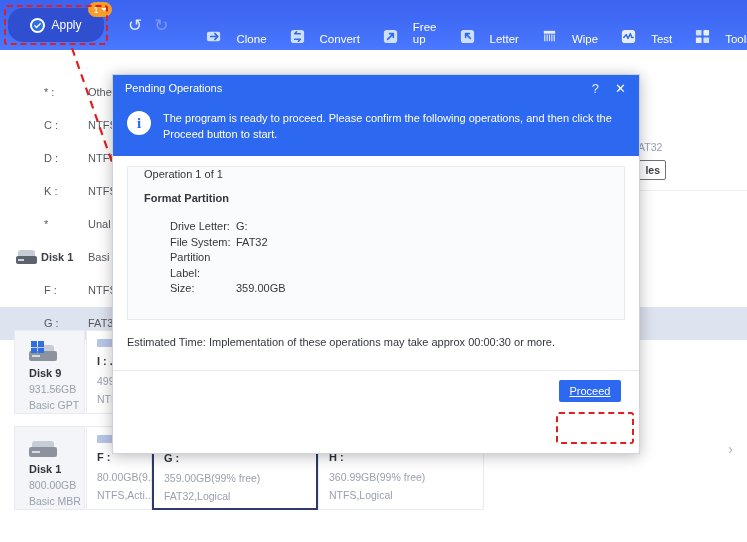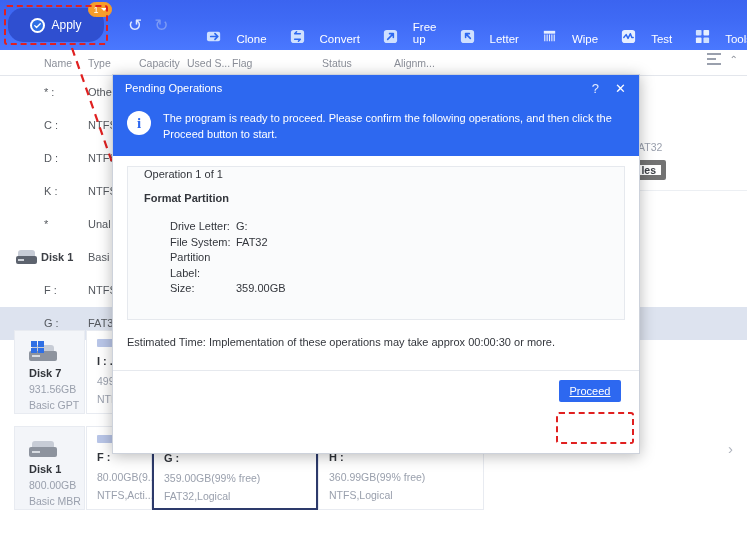--- a/index.html
+++ b/index.html
@@ -76,21 +76,21 @@
   .disk-ico {
     position:absolute; left:16px; top:9px; width:21px; height:14px;
   }
   .disk-ico .top { position:absolute; left:2px; top:0; width:17px; height:7px; background:#c7ccd6; border-radius:3px 3px 0 0;}
   .disk-ico .bot { position:absolute; left:0; top:6px; width:21px; height:8px; background:#5d636e; border-radius:2px; }
   .disk-ico .bot:after{ content:''; position:absolute; left:2px; top:3px; width:6px; height:2px; background:#cfd3da;}
 
   .rowtext { position:absolute; left:620px; top:141px; font-size:10.5px; color:#9aa0ad; }
   .sidebtn {
     position:absolute; left:618px; top:160px; width:48px; height:20px;
-    border:5px solid #737373; background:#fff; border-radius:2px;
+    border:1px solid #737373; background:#fff; border-radius:2px;
     font-size:10.5px; color:#3c3f45; font-weight:bold;
     display:flex; align-items:center; justify-content:flex-end;
     padding-right:5px; cursor:pointer;
   }
   .hline { position:absolute; left:610px; top:190px; width:137px; height:1px; background:#eceff3; }
   .vline { position:absolute; left:610px; top:100px; width:1px; height:330px; background:#d9dde4; }
 
   
   .diskcards { position:absolute; left:0; top:330px; width:747px; }
   .dcard {
@@ -272,37 +272,20 @@
               <rect x="2" y="10" width="6" height="6" rx="1" fill="#e7efff"></rect>
               <rect x="10" y="10" width="6" height="6" rx="1" fill="#cfe0ff"></rect>
             </svg>
         </span>
         <span>Tools</span>
       </div>
 
     </div>
   </div>
 
-  <div class="tbl-head">
-    <span class="th" style="left:44px">Name</span>
-    <span class="th" style="left:88px">Type</span>
-    <span class="th" style="left:139px">Capacity</span>
-    <span class="th" style="left:187px">Used S...</span>
-    <span class="th" style="left:232px">Flag</span>
-    <span class="th" style="left:322px">Status</span>
-    <span class="th" style="left:394px">Alignm...</span>
-    <span class="th-icons">
-      <span class="th-grid">
-          <i></i>
-          <i></i>
-          <i></i>
-        </span>
-      <span class="th-chev">⌃</span>
-    </span>
-  </div>
 
   <div class="plist">
     <div class="prow">
       <span class="nm">* :</span>
       <span class="tp">Othe</span>
     </div>
     <div class="prow">
       <span class="nm">C :</span>
       <span class="tp">NTFS</span>
     </div>
@@ -351,21 +334,21 @@
             <span class="t"></span>
             <span class="b"></span>
           </span>
         <span class="dc-win">
             <i></i>
             <i></i>
             <i></i>
             <i></i>
           </span>
       </span>
-      <span class="dc-name">Disk 7</span>
+      <span class="dc-name">Disk 9</span>
       <span class="dc-l2">931.56GB</span>
       <span class="dc-l3">Basic GPT</span>
     </div>
     <div class="pcard" style="left:86px; top:0; width:94px;">
       <span class="pc-bar" style="width:48px"></span>
       <span class="pc-name">I : ...</span>
       <span class="pc-l2">499</span>
       <span class="pc-l3">NTF</span>
     </div>
 

